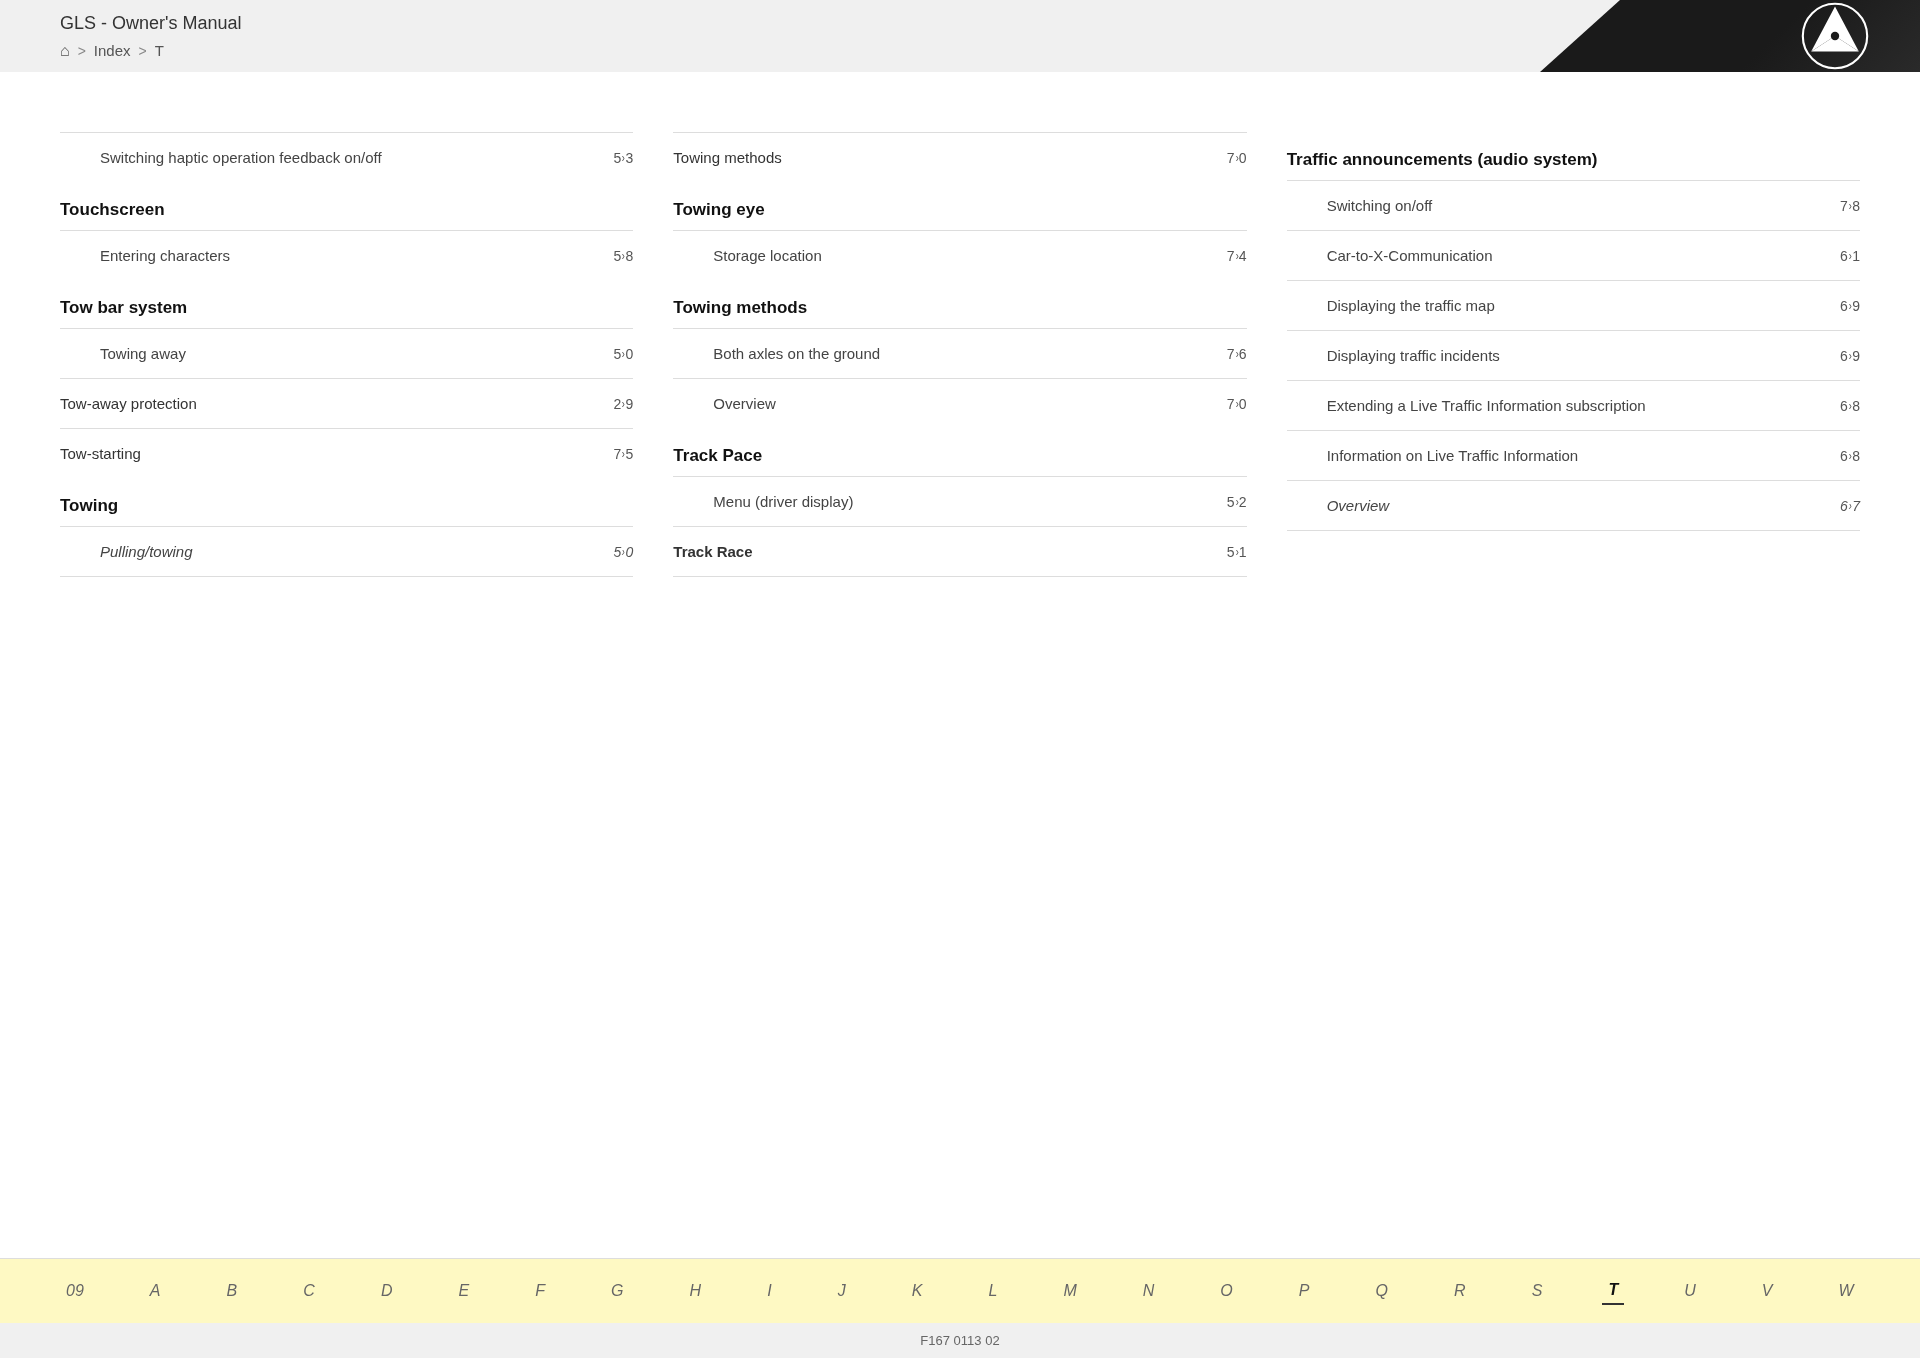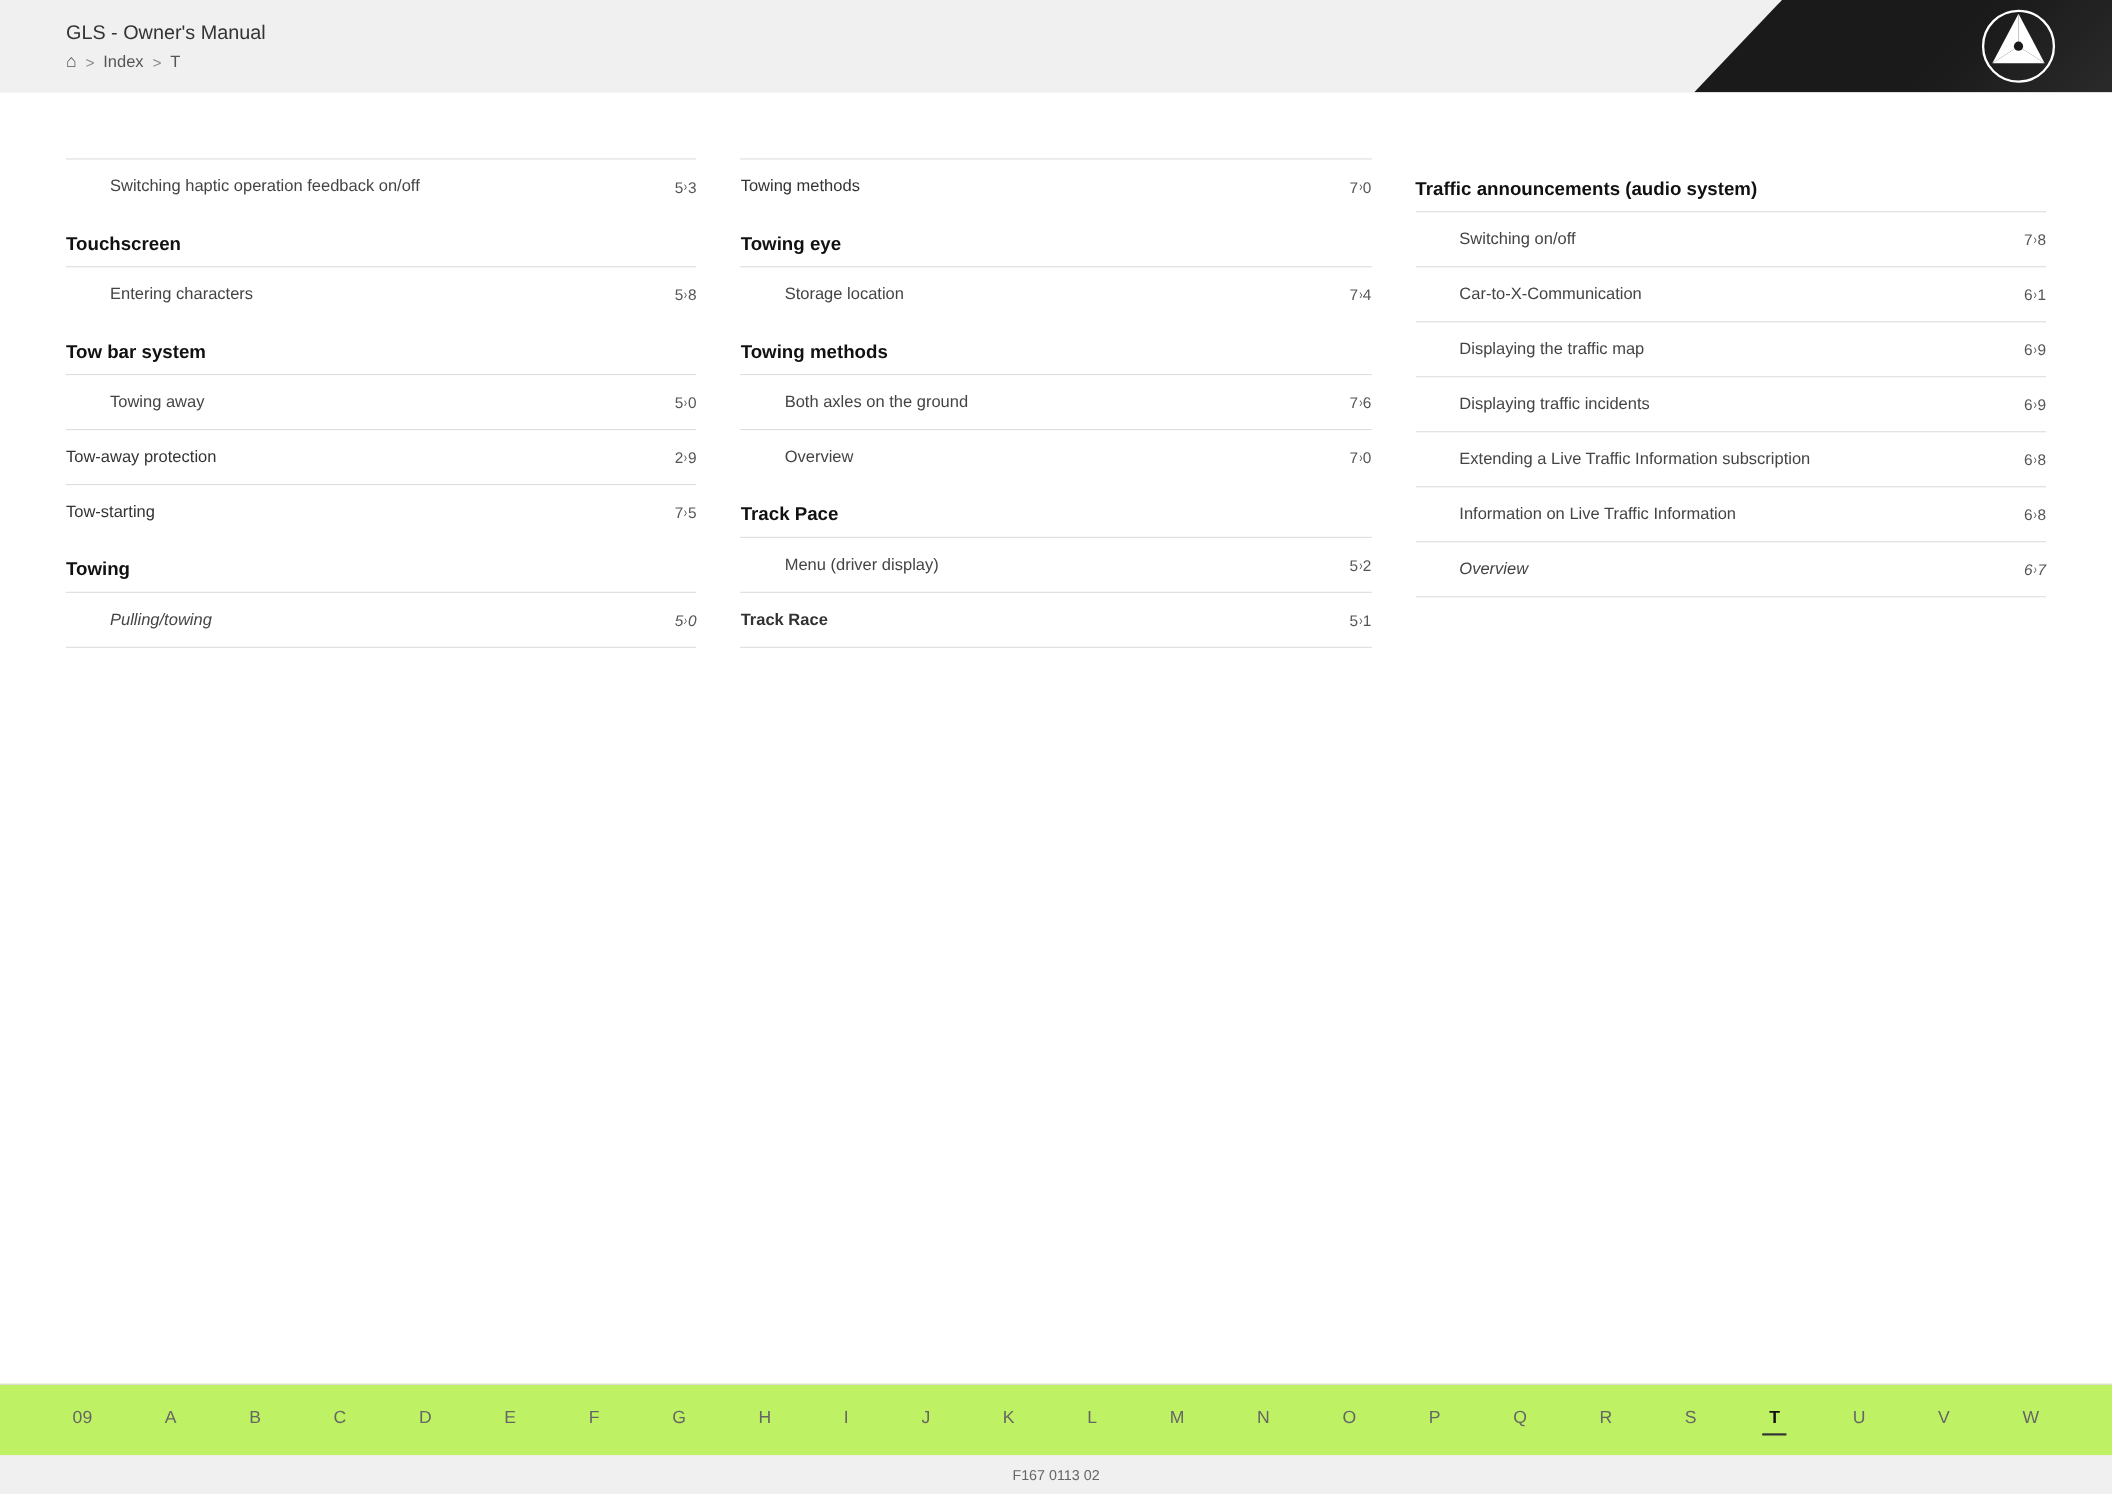--- a/index.html
+++ b/index.html
@@ -10,21 +10,21 @@
       min-height: 1358px;
       display: flex;
       flex-direction: column;
     }
 
     
     .header {
       background: #f0f0f0;
       display: flex;
       align-items: stretch;
-      height: 84px;
+      height: 72px;
       position: relative;
     }
     .header-left {
       flex: 1;
       display: flex;
       flex-direction: column;
       justify-content: center;
       padding: 16px 60px;
     }
     .header-title {
@@ -142,26 +142,27 @@
     }
     .page-num .arrow-icon {
       font-size: 13px;
       color: #555;
       transform: scaleX(0.7);
       display: inline-block;
     }
 
     
     .alphabet-bar {
-      background: #bef264;
+      background: #fef9c3;
       border-top: 1px solid #ddd;
       padding: 18px 60px;
       display: flex;
       justify-content: space-between;
-      align-items: flex-start;
+      align-items: center;
+      font-style: italic;
     }
     .alpha-item {
       font-size: 16px;
       color: #666;
       cursor: pointer;
       padding: 4px 6px;
     }
     .alpha-item.active {
       font-weight: bold;
       color: #111;

